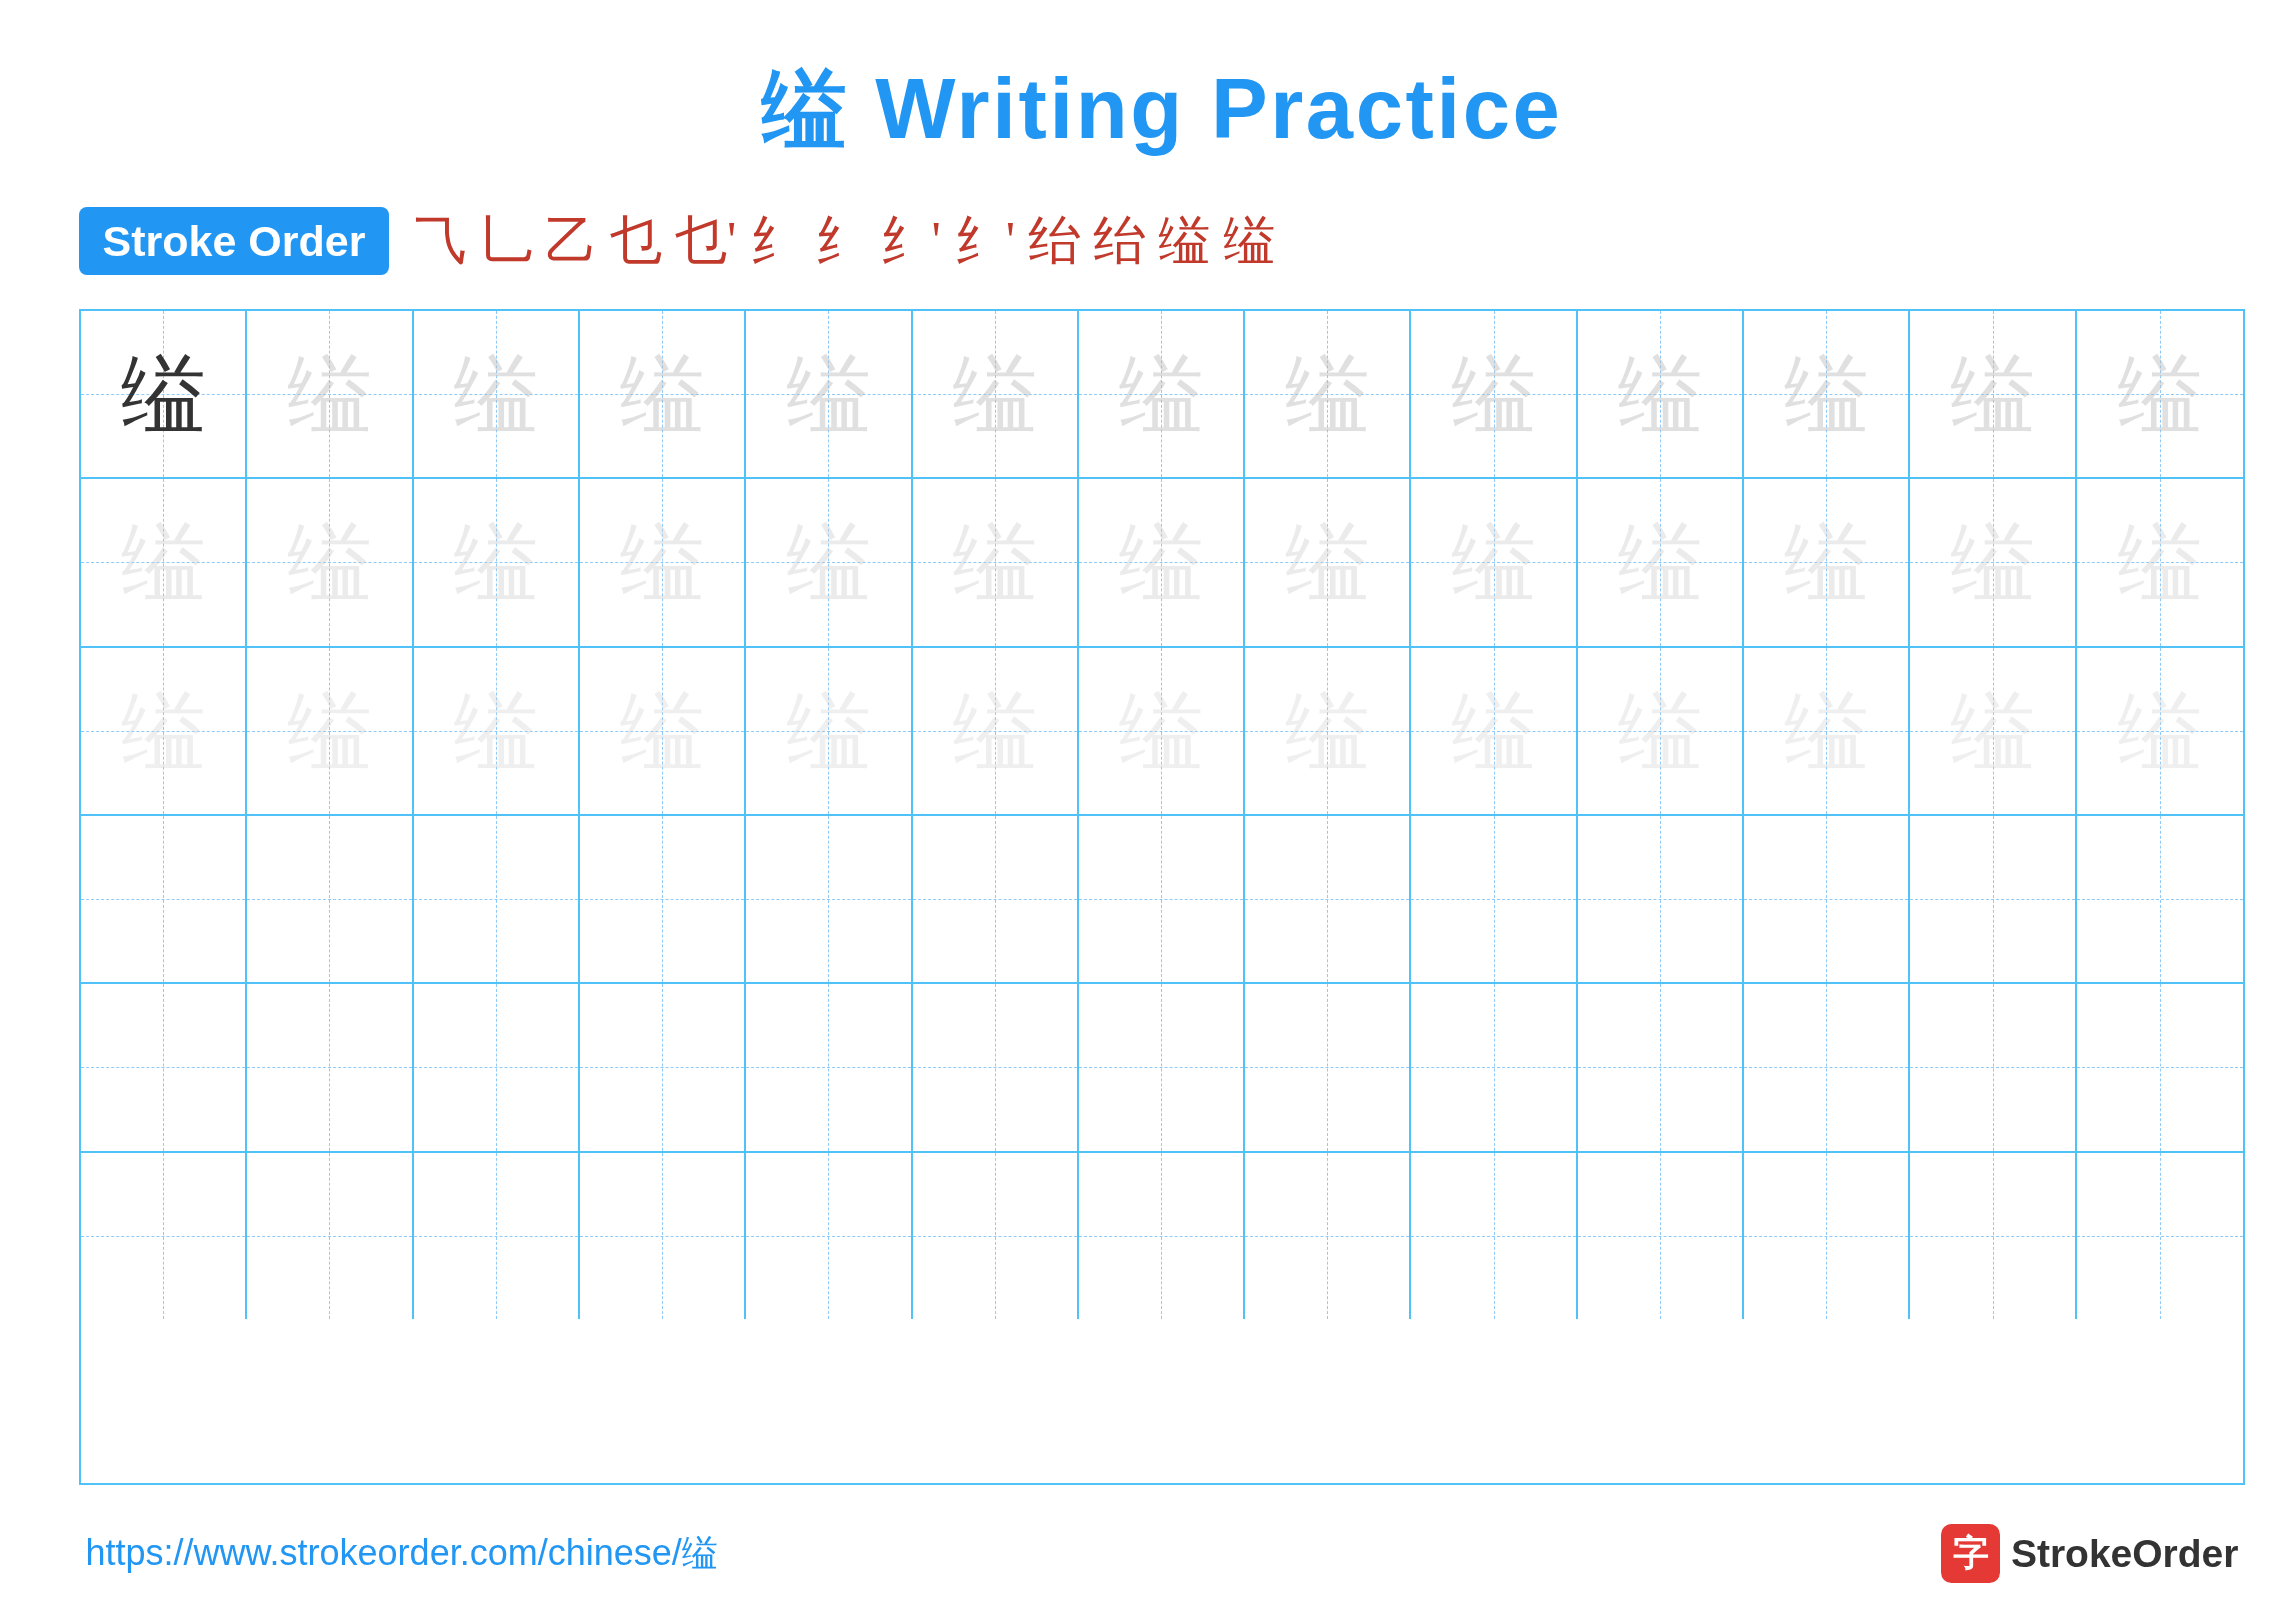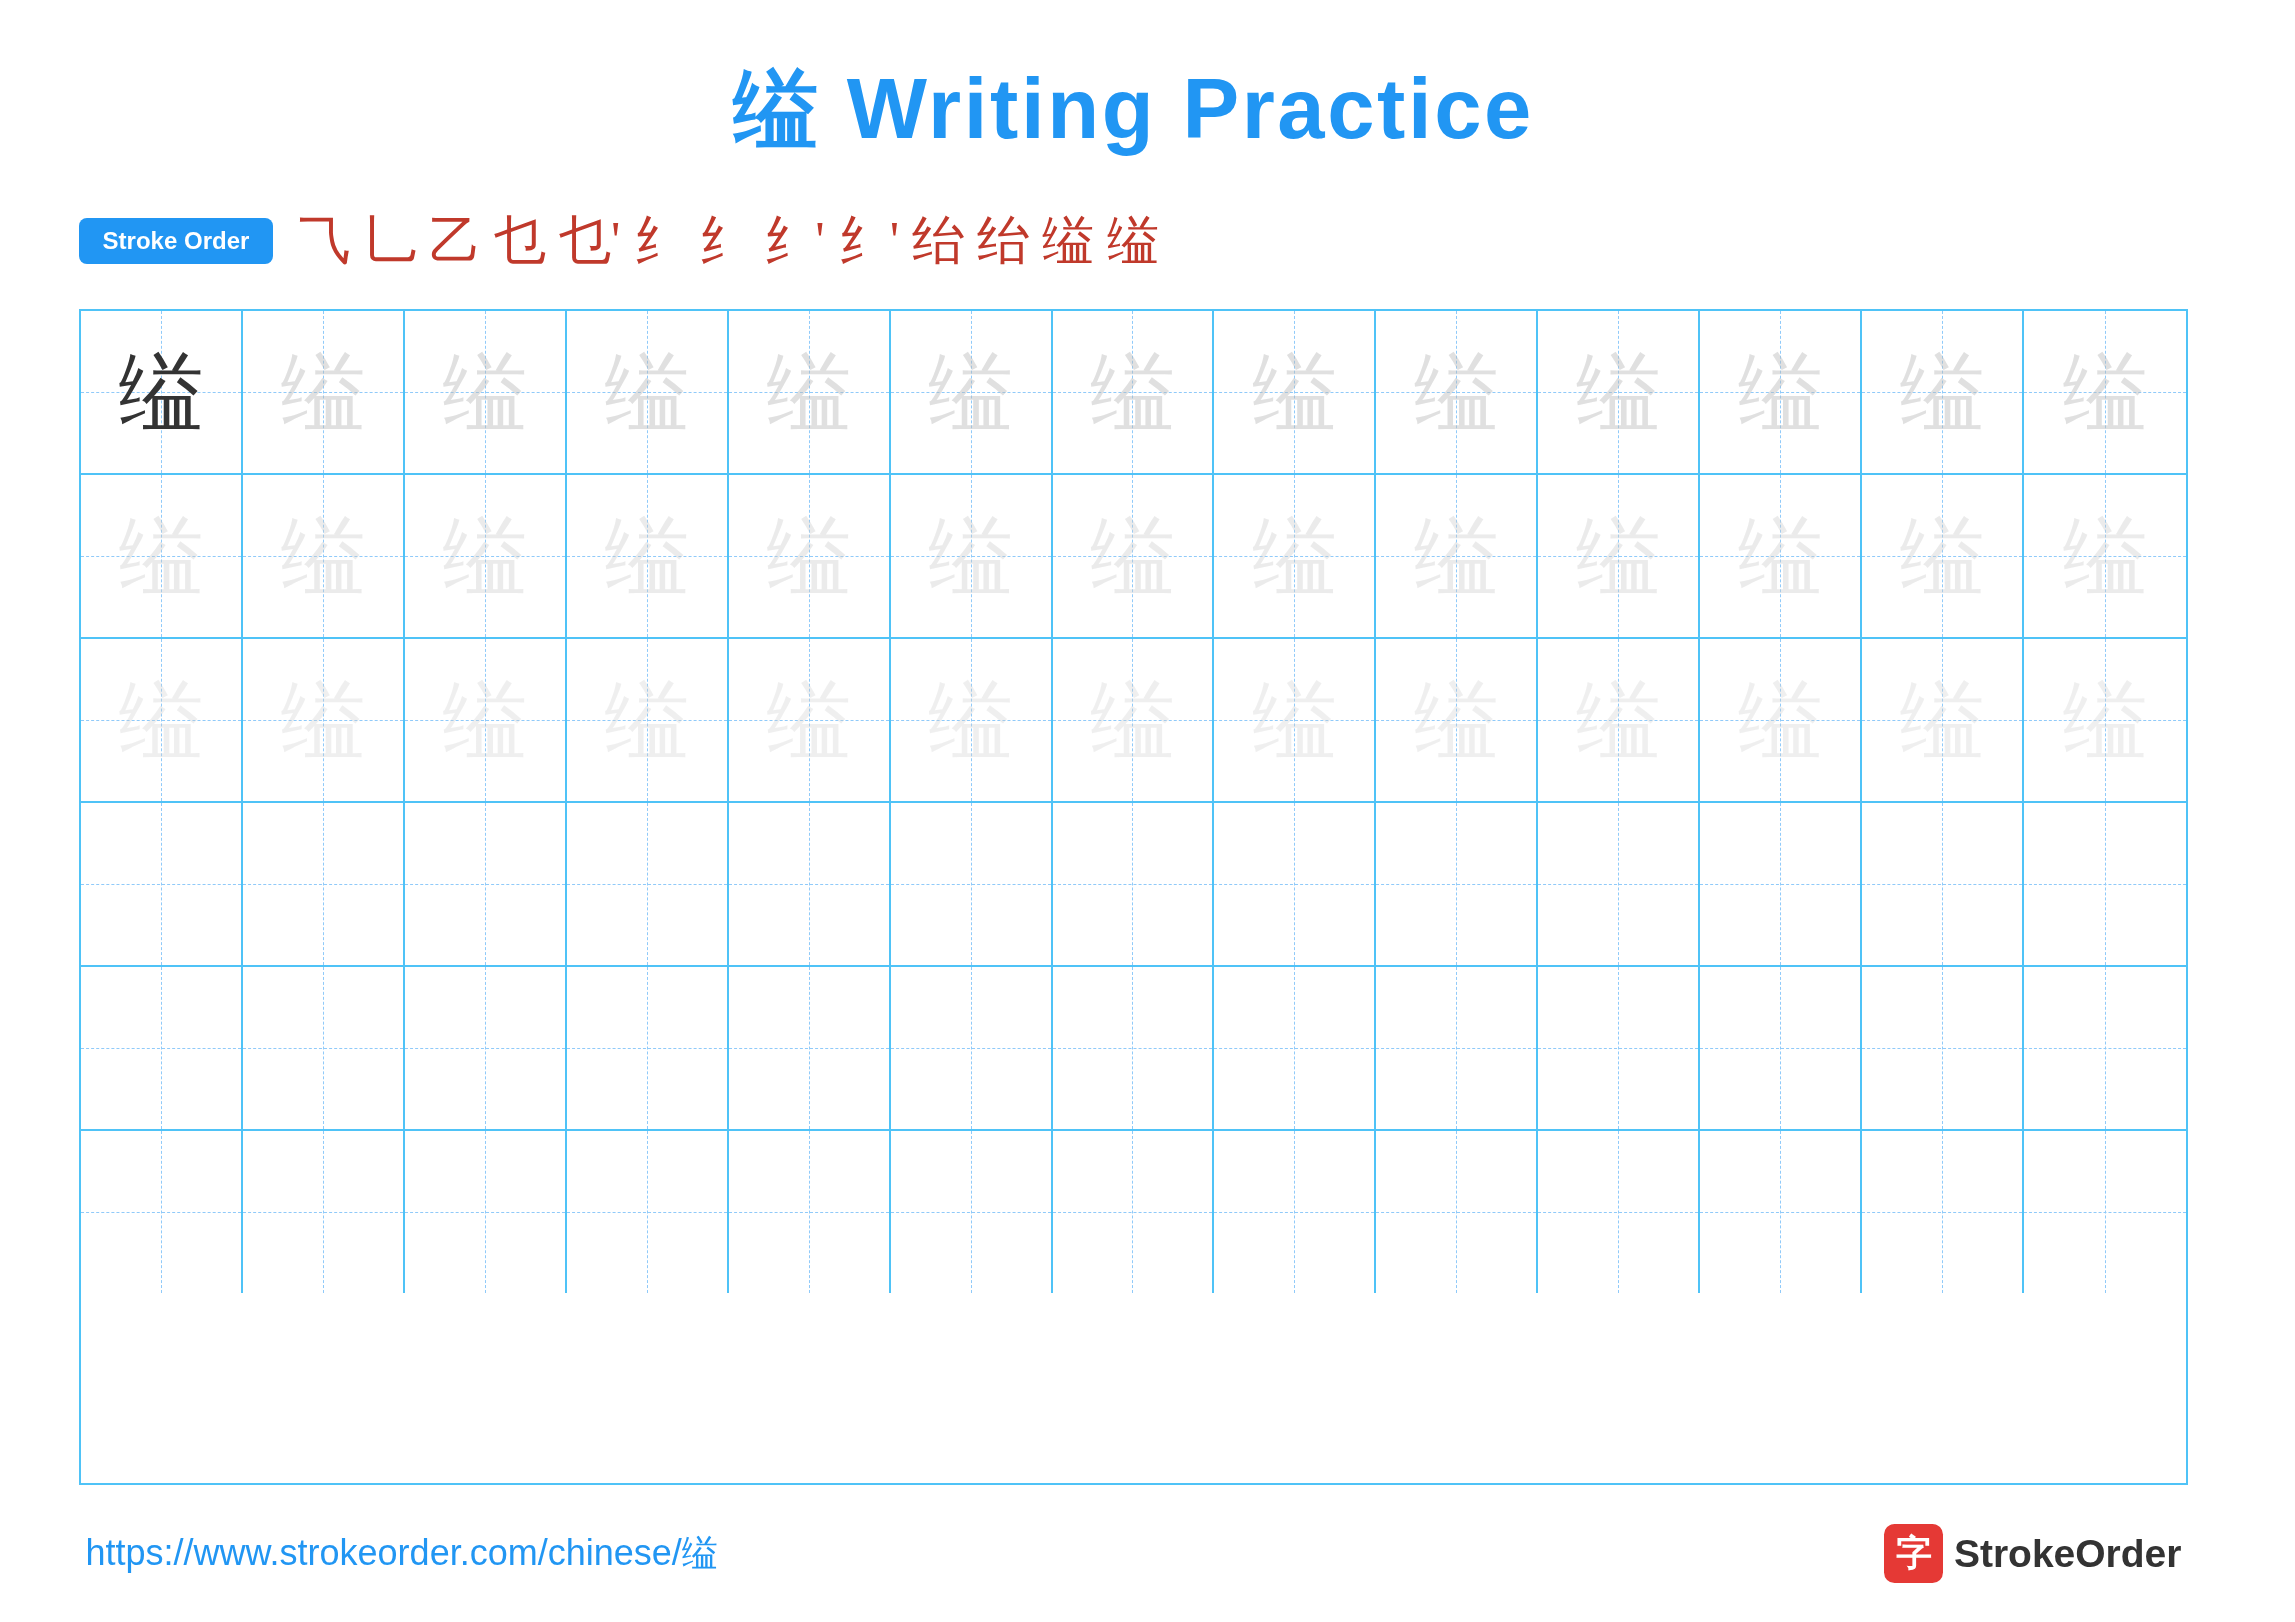--- a/index.html
+++ b/index.html
@@ -13,21 +13,21 @@
       overflow: hidden;
     }
 
     .page-container {
       width: 2295px;
       height: 1622px;
       background: #fff;
       display: flex;
       flex-direction: column;
       align-items: center;
-      padding: 52px 107px 39px 79px;
+      padding: 52px 50px 39px 79px;
     }
 
     .title {
       font-size: 85px;
       color: #2196F3;
       font-weight: bold;
       margin-bottom: 39px;
       text-align: center;
       letter-spacing: 2.6px;
     }
@@ -36,21 +36,21 @@
       display: flex;
       align-items: center;
       width: 100%;
       margin-bottom: 33px;
       gap: 0;
     }
 
     .stroke-order-badge {
       background: #2196F3;
       color: white;
-      font-size: 24px;
+      font-size: 43px;
       font-weight: bold;
       padding: 9.2px 23.6px;
       border-radius: 7.9px;
       margin-right: 26px;
       white-space: nowrap;
     }
 
     .stroke-steps {
       display: flex;
       align-items: center;

